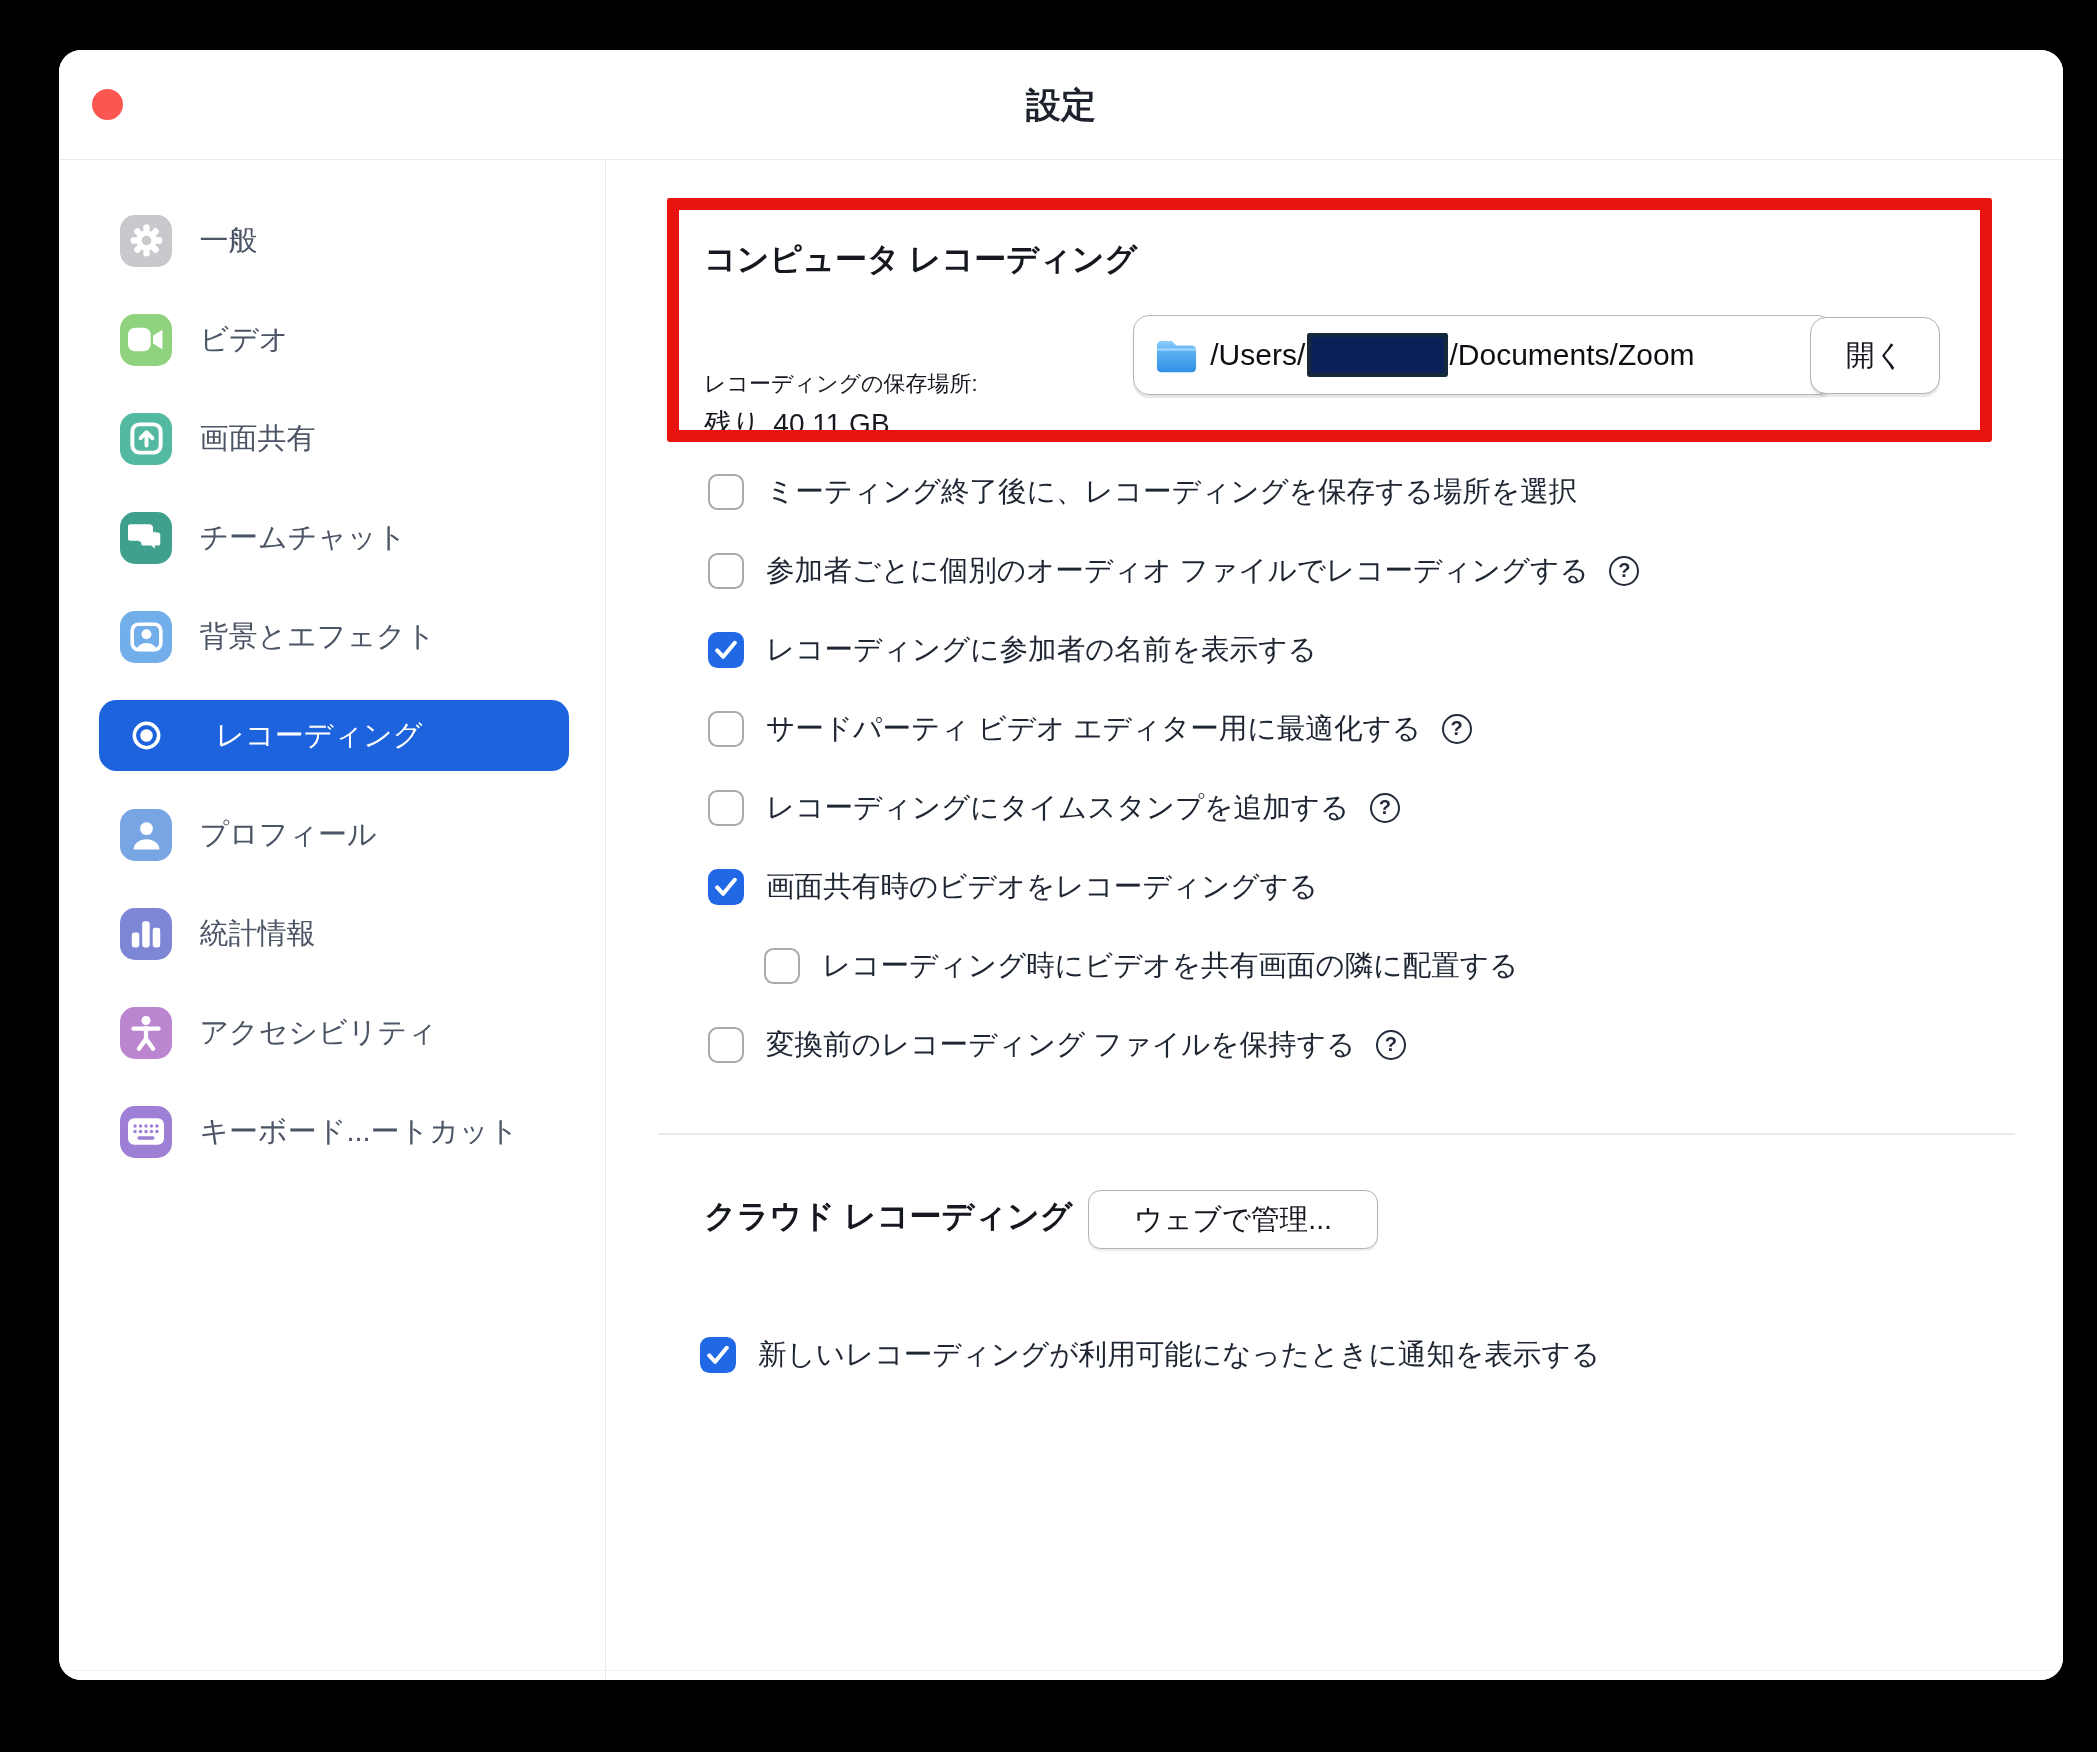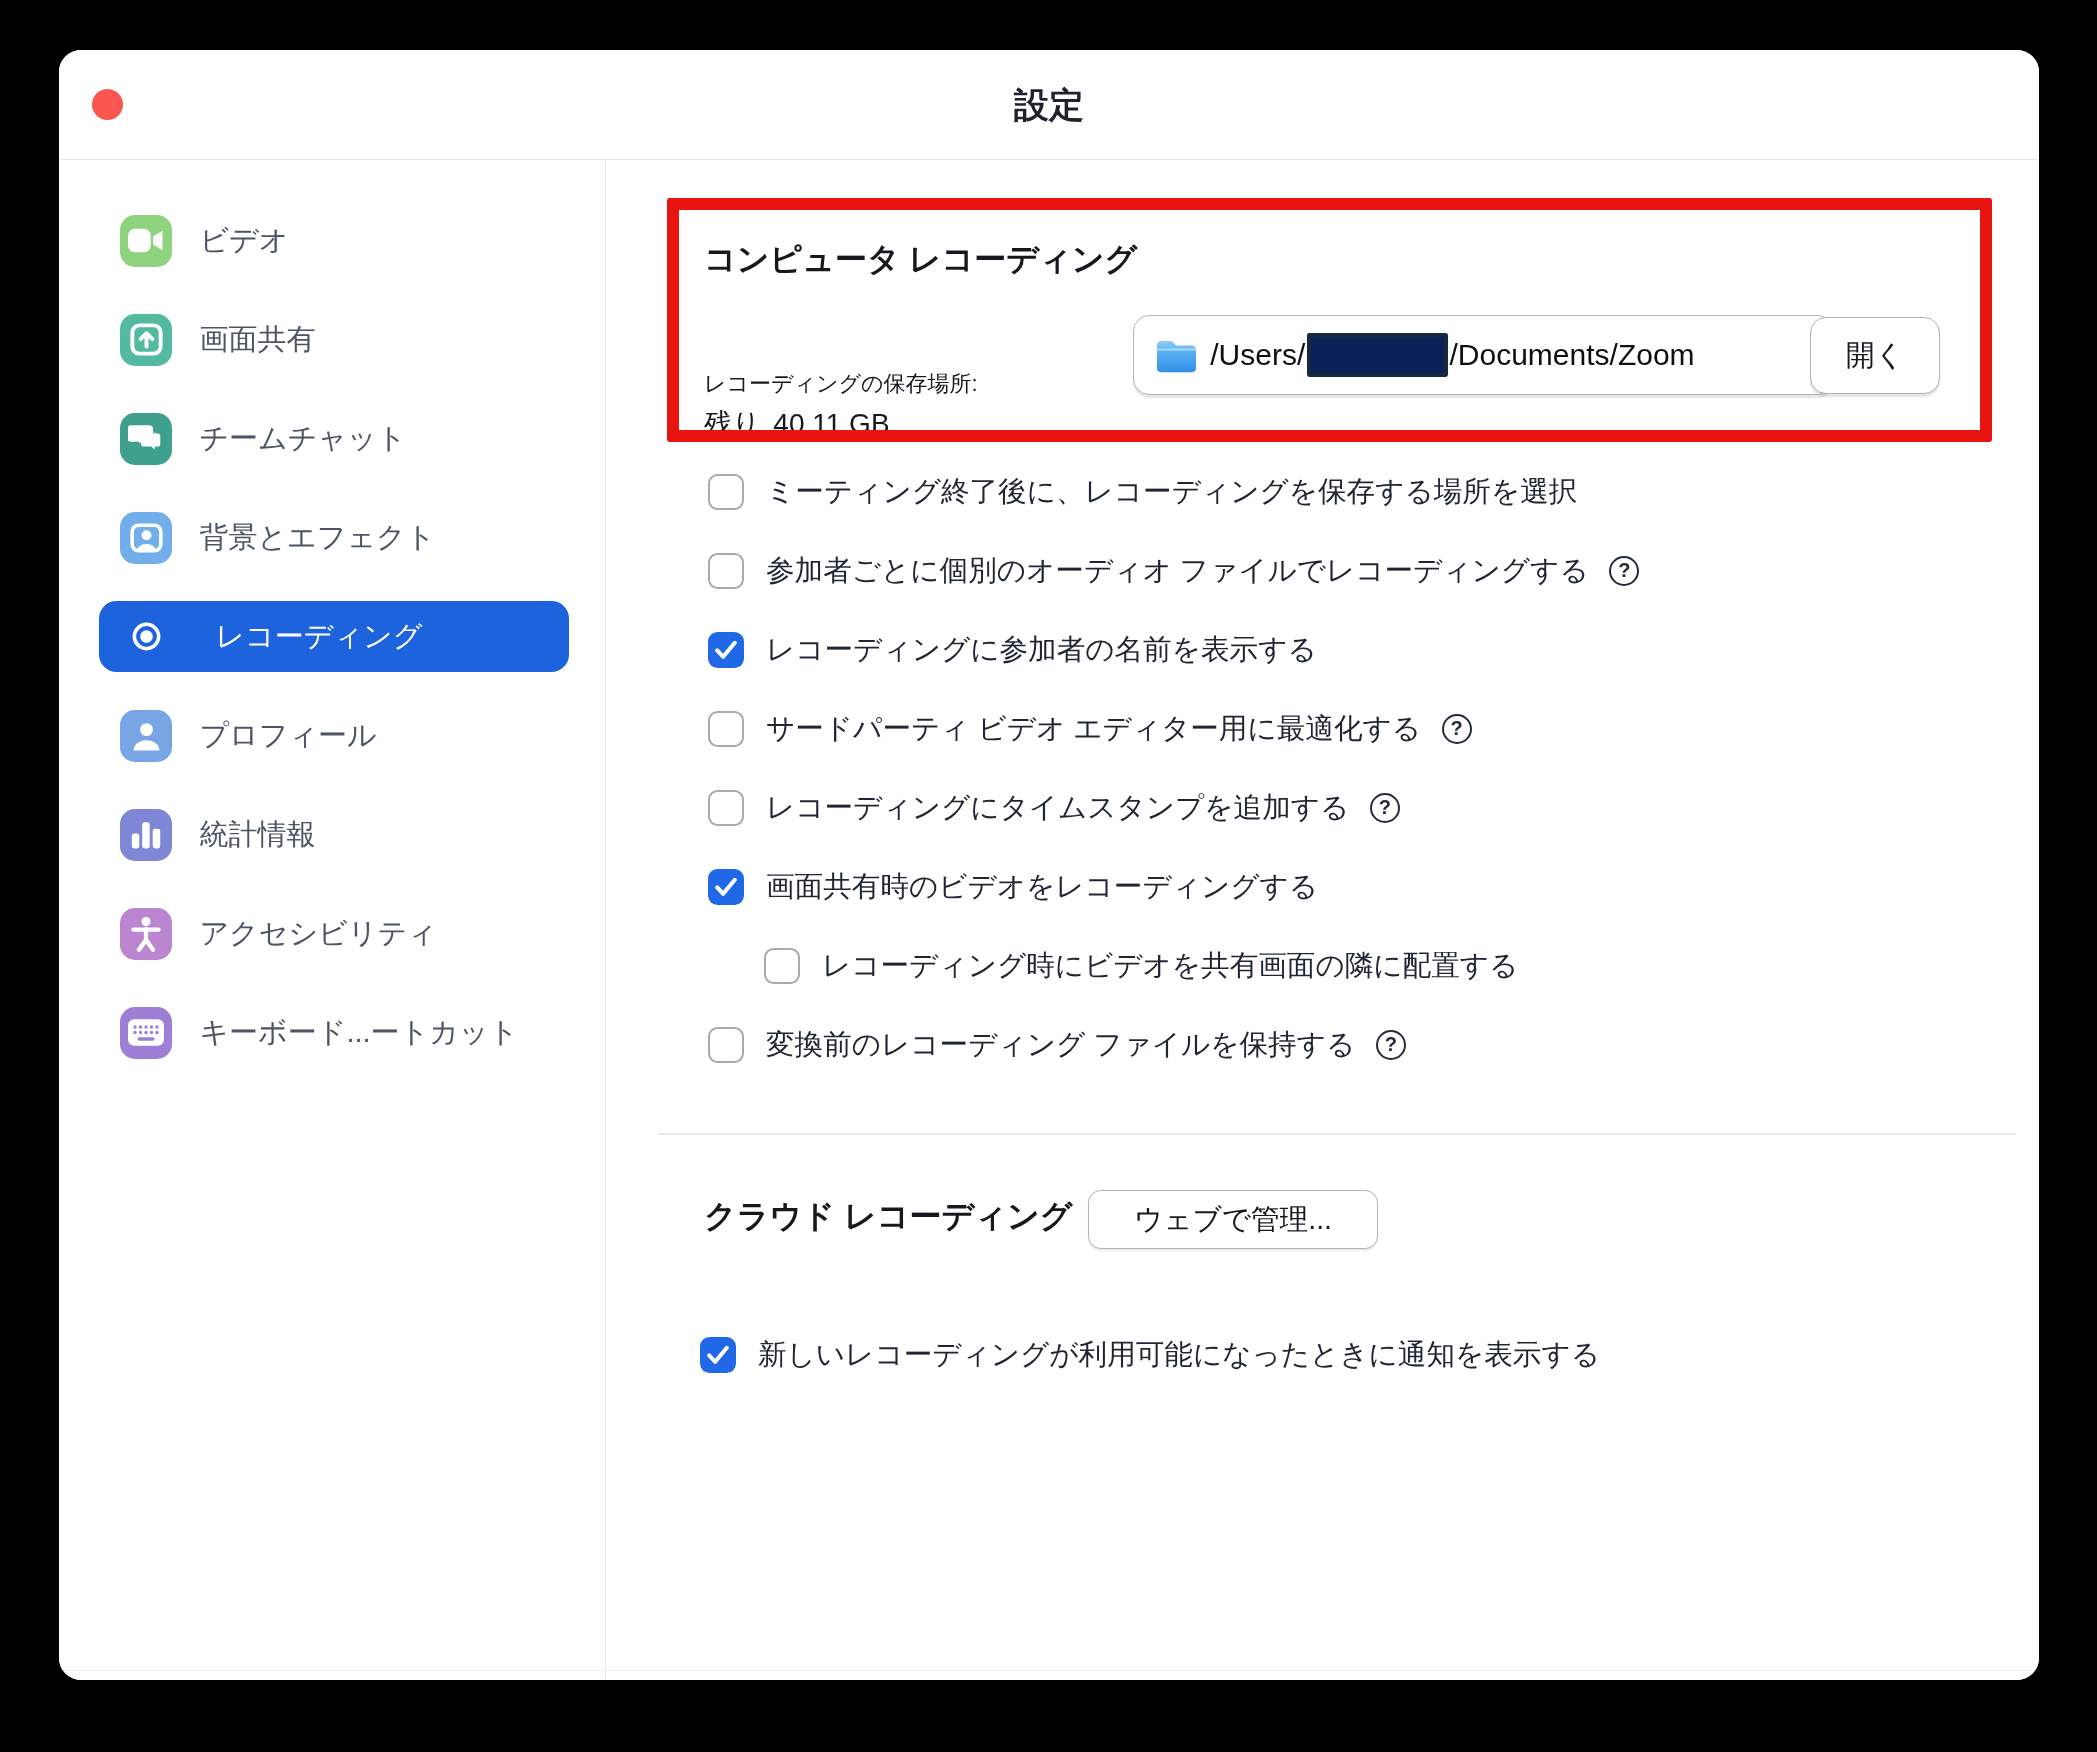--- a/index.html
+++ b/index.html
@@ -3,21 +3,21 @@
 <meta charset="utf-8">
 <style>
   html,body{margin:0;padding:0;}
   body{
     width:2097px;height:1752px;background:#000;position:relative;overflow:hidden;
     font-family:"Liberation Sans","DejaVu Sans",sans-serif;
     -webkit-font-smoothing:antialiased;
   }
   .window{
     position:absolute;left:59px;top:50px;width:1980px;height:1630px;
-    background:#fff;border-radius:22px;overflow:hidden;
+    background:#fff;border-radius:22px;overflow:hidden;padding-left:24px;
   }
   
   .titlebar{position:absolute;top:0;left:0;right:0;height:109px;background:#fff;border-bottom:1.6px solid #e9e9ef;}
   .win-title{text-align:center;font-weight:bold;font-size:35px;line-height:109px;color:#1d222d;white-space:nowrap;}
   .close-btn{position:absolute;left:33px;top:39px;width:31px;height:31px;border-radius:50%;background:var(--close-red);}
   
   .sidebar{position:absolute;top:110px;left:0;width:546px;bottom:0;background:#fff;border-right:1.6px solid #e9e9ef;}
   .sidebar-list{position:absolute;top:45px;left:40px;width:470px;}
   .side-item{height:71px;margin-bottom:28px;display:flex;align-items:center;border-radius:17.5px;padding-left:21.4px;box-sizing:border-box;cursor:default;}
   .side-item.selected{background:var(--accent);gap:16px;}
@@ -76,20 +76,39 @@
 <div class="window">
 
   <div class="titlebar">
     <div class="close-btn"></div>
     <div class="win-title">設定</div>
   </div>
 
   <div class="sidebar">
     <div class="sidebar-list">
         <div class="side-item">
+          <span class="tile" style="background: rgb(200, 200, 205);">
+            <svg width="35" height="35" viewBox="-22 -22 44 44">
+              <g fill="#fff">
+                <rect x="-4" y="-20" width="8" height="9" rx="3" transform="rotate(0)"></rect>
+                <rect x="-4" y="-20" width="8" height="9" rx="3" transform="rotate(45)"></rect>
+                <rect x="-4" y="-20" width="8" height="9" rx="3" transform="rotate(90)"></rect>
+                <rect x="-4" y="-20" width="8" height="9" rx="3" transform="rotate(135)"></rect>
+                <rect x="-4" y="-20" width="8" height="9" rx="3" transform="rotate(180)"></rect>
+                <rect x="-4" y="-20" width="8" height="9" rx="3" transform="rotate(225)"></rect>
+                <rect x="-4" y="-20" width="8" height="9" rx="3" transform="rotate(270)"></rect>
+                <rect x="-4" y="-20" width="8" height="9" rx="3" transform="rotate(315)"></rect>
+                <circle r="13"></circle>
+              </g>
+              <circle r="6" fill="#c8c8cd"></circle>
+            </svg>
+          </span>
+          <span class="side-label">一般</span>
+        </div>
+        <div class="side-item">
           <span class="tile" style="background: rgb(144, 211, 126);">
             <svg width="36" height="27" viewBox="0 0 46 34">
               <rect x="0" y="2" width="29" height="30" rx="9" fill="#fff"></rect>
               <path d="M32 12 L44 4.5 V29.5 L32 22 Z" fill="#fff"></path>
             </svg>
           </span>
           <span class="side-label">ビデオ</span>
         </div>
         <div class="side-item">
           <span class="tile" style="background: rgb(83, 185, 160);">

